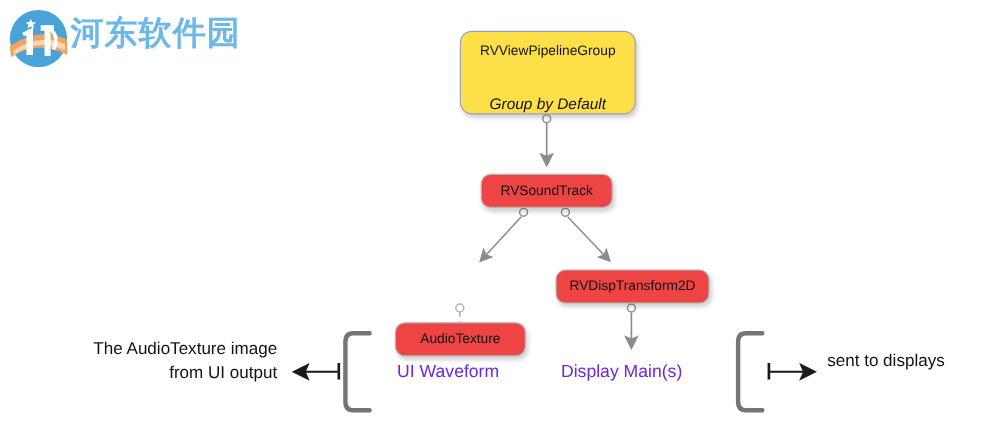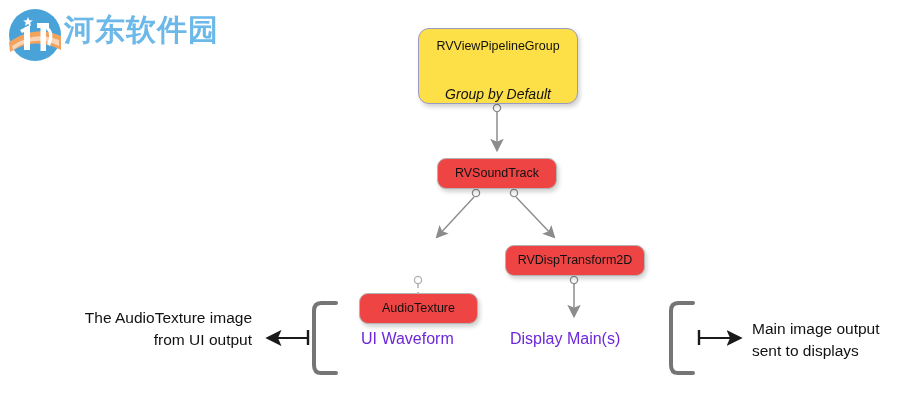--- a/index.html
+++ b/index.html
@@ -241,15 +241,14 @@
 
 <div class="terminal-label" id="label-ui-waveform">UI Waveform</div>
 <div class="terminal-label" id="label-display-groups">Display Main(s)</div>
 
 <div class="annotation" id="annotation-left">
   <div>The AudioTexture image</div>
   <div>from UI output</div>
 </div>
 
 <div class="annotation" id="annotation-right">
-  <div>Main image output</div>
   <div>sent to displays</div>
 </div>
 
 </body></html>

